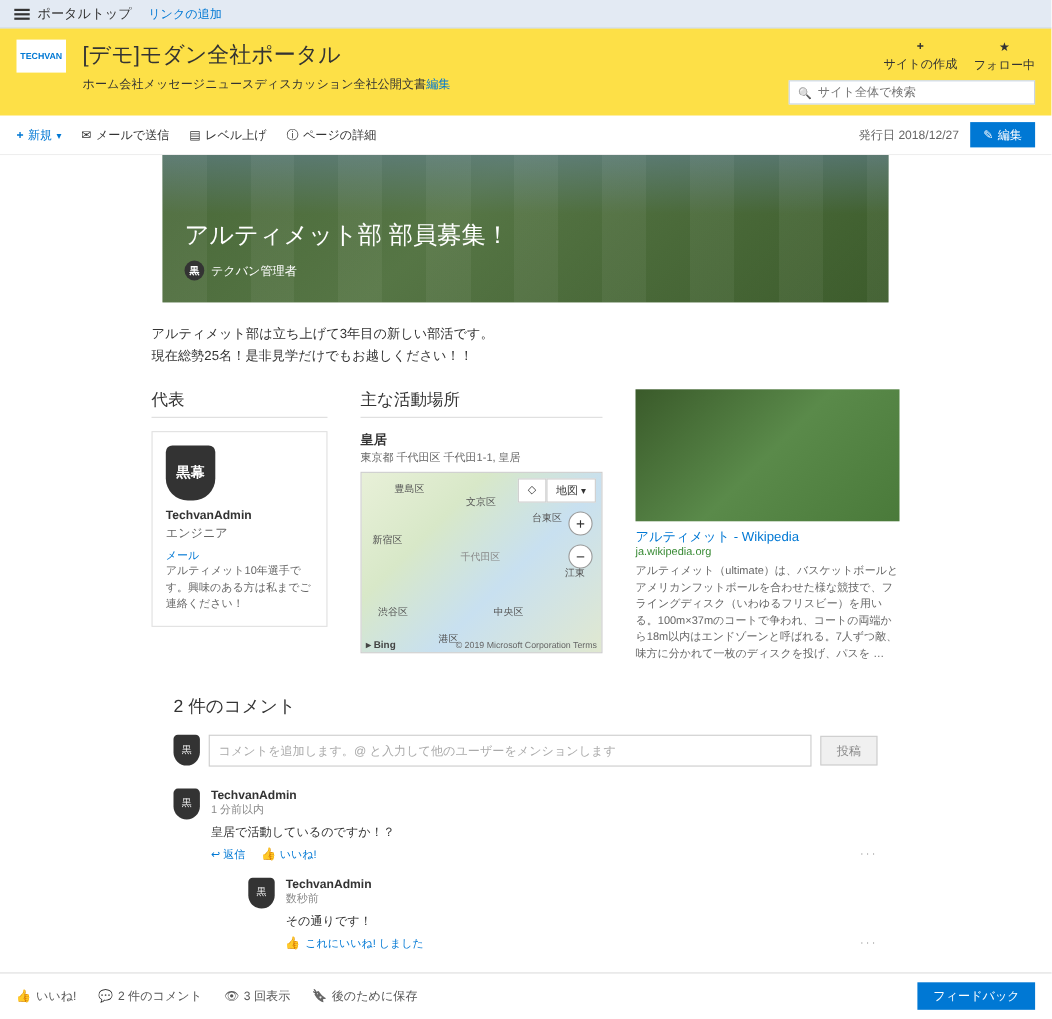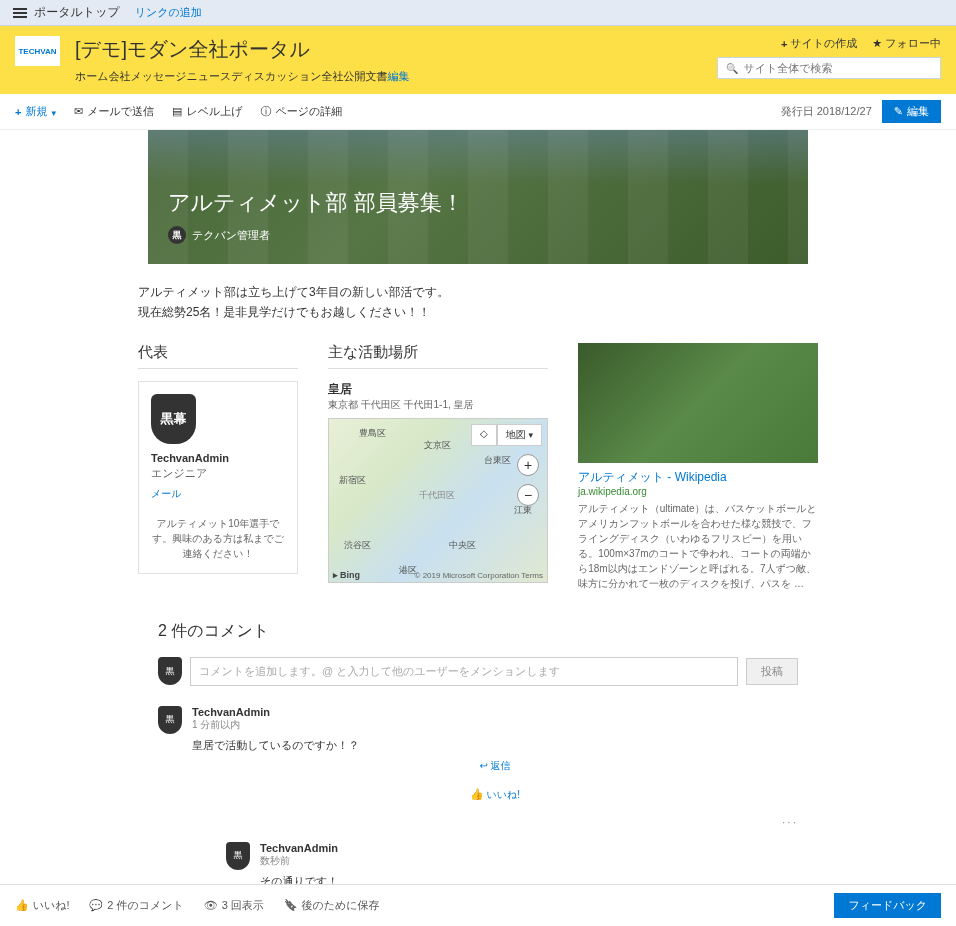--- a/index.html
+++ b/index.html
@@ -10,21 +10,21 @@
 .menu-icon { width: 14px; height: 2px; background: #333; box-shadow: 0 -4px 0 #333, 0 4px 0 #333; display: inline-block; margin: 5px 3px; }
 .suite-header { background: #fde047; padding: 10px 15px; display: flex; align-items: flex-start; gap: 15px; }
 .logo { width: 45px; height: 30px; background: #fff; display: flex; align-items: center; justify-content: center; font-size: 8px; font-weight: bold; color: #0078d4; }
 .site-title-area { flex: 1; }
 .site-title { font-size: 20px; color: #333; font-weight: 300; }
 .site-nav { display: flex; margin-top: 6px; }
 .site-nav a { color: #333; font-size: 11px; text-decoration: none; }
 .site-nav a.edit { color: #0078d4; }
 .suite-actions { display: flex; flex-direction: column; align-items: flex-end; gap: 6px; }
 .suite-links { display: flex; gap: 15px; }
-.suite-links span { color: #333; font-size: 11px; display: flex; align-items: center; gap: 3px; }
+.suite-links span { color: #333; font-size: 11px; display: flex; align-items: center; gap: 3px; flex-direction: column; }
 .search { border: 1px solid #c9d5e5; padding: 3px 8px; width: 224px; display: flex; align-items: center; gap: 5px; background: #fff; }
 .search input { border: none; outline: none; font-size: 11px; flex: 1; }
 .commandbar { display: flex; align-items: center; padding: 6px 15px; border-bottom: 1px solid #eee; gap: 20px; }
 .commandbar .left { display: flex; gap: 18px; flex: 1; }
 .commandbar .cmd { color: #333; font-size: 11px; display: flex; align-items: center; gap: 4px; }
 .commandbar .cmd.primary { color: #0078d4; }
 .commandbar .right { display: flex; align-items: center; gap: 10px; }
 .publish-date { color: #666; font-size: 11px; }
 .edit-btn { background: #0078d4; color: #fff; padding: 4px 12px; font-size: 11px; display: flex; align-items: center; gap: 4px; }
 .content { position: relative; max-width: 950px; margin: 0 auto; padding: 0 0 20px 0; overflow-y: auto; height: calc(926px - 150px); }
@@ -36,21 +36,21 @@
 .avatar { width: 18px; height: 18px; border-radius: 50%; background: #333; color:#fff; display:inline-flex; align-items:center; justify-content:center; font-size:9px; font-weight:bold; }
 .body-text { padding: 18px 135px 10px; font-size: 12px; line-height: 1.7; }
 .columns { display: flex; gap: 30px; padding: 10px 135px; }
 .col { flex: 1; }
 .col h3 { font-size: 15px; font-weight: 400; color: #333; border-bottom: 1px solid #ddd; padding-bottom: 6px; margin-bottom: 12px; }
 .profile-card { border: 1px solid #e0e0e0; padding: 12px; font-size: 11px; }
 .profile-avatar { width: 45px; height: 50px; background: #333; color: #fff; display: flex; align-items: center; justify-content: center; font-weight: bold; border-radius: 6px 6px 20px 20px; margin-bottom: 8px; font-size:13px; }
 .profile-name { font-weight: 600; }
 .profile-role { color: #666; margin: 2px 0 6px; }
 .profile-card a { color: #0078d4; text-decoration: none; font-size: 10px; }
-.profile-desc { color: #666; margin-top: 15px; line-height: 1.5; font-size: 10px; text-align: center; }
+.profile-desc { color: #666; margin-top: 0; line-height: 1.5; font-size: 10px; }
 .loc-title { font-weight: 600; font-size: 12px; }
 .loc-addr { color: #666; font-size: 10px; margin-bottom: 6px; }
 .map { height: 165px; background: linear-gradient(135deg,#e8f0d8 0%,#d8e8c8 30%,#c8e0f0 60%,#e0e8d0 100%); position: relative; border: 1px solid #ccc; }
 .map-controls-top { position: absolute; top: 5px; right: 5px; display: flex; gap: 0; }
 .map-btn { background: #fff; border: 1px solid #ccc; padding: 3px 8px; font-size: 10px; }
 .map-zoom { position: absolute; right: 8px; top: 35px; display: flex; flex-direction: column; gap: 8px; }
 .zoom-btn { width: 22px; height: 22px; border: 1px solid #999; border-radius: 50%; background: #fff; display: flex; align-items: center; justify-content: center; font-size: 14px; }
 .map-attrib { position: absolute; bottom: 2px; right: 4px; font-size: 8px; color: #666; }
 .map-bing { position: absolute; bottom: 2px; left: 4px; font-size: 9px; color: #444; font-weight:bold; }
 .map-labels { position:absolute; inset:0; font-size:9px; color:#555; }
@@ -64,21 +64,21 @@
 .comments-title { font-size: 16px; font-weight: 300; margin-bottom: 15px; }
 .comment-input-row { display: flex; align-items: center; gap: 8px; margin-bottom: 20px; }
 .comment-input { flex: 1; border: 1px solid #ccc; padding: 6px 8px; font-size: 11px; color: #aaa; }
 .post-btn { background: #f0f0f0; border: 1px solid #ccc; padding: 5px 14px; font-size: 11px; color: #888; }
 .comment { display: flex; gap: 10px; margin-bottom: 15px; }
 .comment-avatar { width: 24px; height: 28px; background: #333; color: #fff; border-radius: 4px 4px 12px 12px; display: flex; align-items: center; justify-content: center; font-size: 9px; flex-shrink: 0; }
 .comment-body { flex: 1; }
 .comment-author { font-weight: 600; font-size: 11px; }
 .comment-time { color: #888; font-size: 10px; }
 .comment-text { margin: 6px 0; font-size: 11px; }
-.comment-actions { display: flex; gap: 15px; align-items: center; color: #0078d4; font-size: 10px; flex-direction: column; }
+.comment-actions { display: flex; gap: 15px; align-items: center; color: #0078d4; font-size: 10px; }
 .comment-actions .more { margin-left: auto; color: #888; letter-spacing:2px; }
 .comment.reply { margin-left: 34px; }
 .liked { color: #0078d4; display: flex; align-items: center; gap: 4px; }
 .footer-bar { position: fixed; bottom: 0; left: 0; right: 0; background: #fff; border-top: 1px solid #ddd; padding: 8px 15px; display: flex; align-items: center; gap: 20px; font-size: 11px; z-index:10; }
 .footer-bar .item { display: flex; align-items: center; gap: 4px; color: #555; }
 .feedback { background: #0078d4; color: #fff; padding: 5px 14px; margin-left: auto; font-size: 11px; }
 .icon { display: inline-block; }
 .plus::before { content: "+"; font-weight: bold; }
 .star::before { content: "★"; }
 .search-ico::before { content: "🔍"; font-size: 10px; filter: grayscale(1); }

